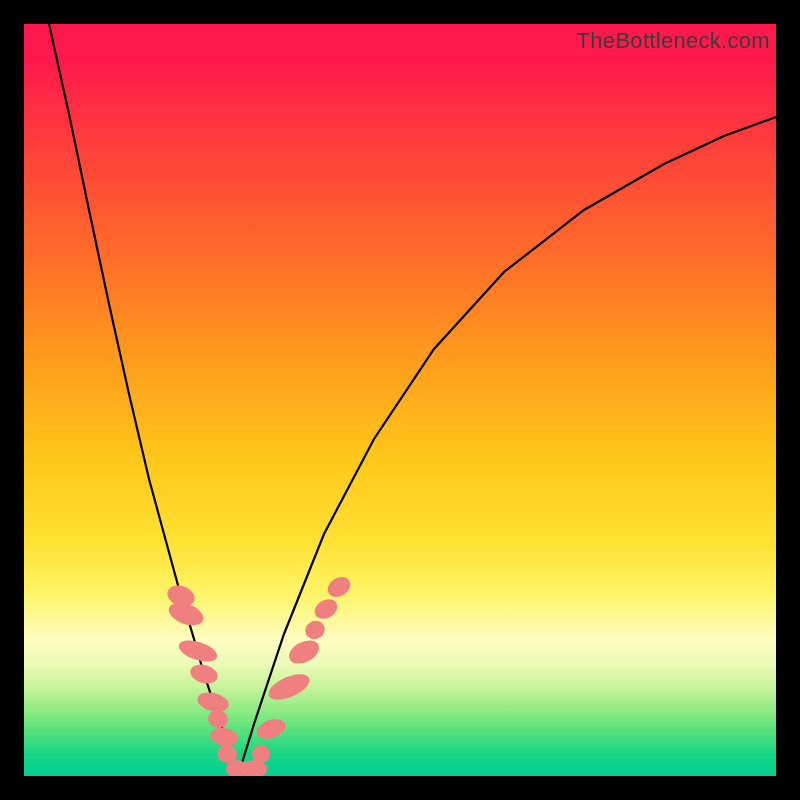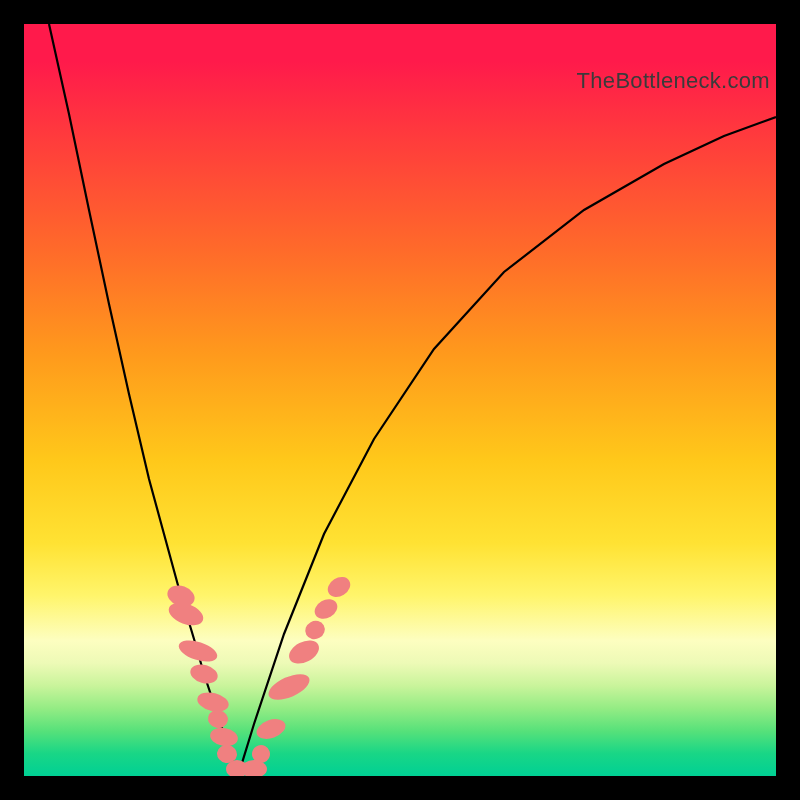--- a/index.html
+++ b/index.html
@@ -46,21 +46,20 @@
   }
   .watermark {
     position: absolute;
     top: 4px;
     right: 6px;
     color: #3b3b3b;
     font-size: 22px;
     font-weight: 500;
     letter-spacing: 0.3px;
     user-select: none;
-    margin-top: 40px;
   }
   svg.curve {
     position: absolute;
     left: 0;
     top: 0;
     width: 752px;
     height: 752px;
   }
   
   .stroke-line {

